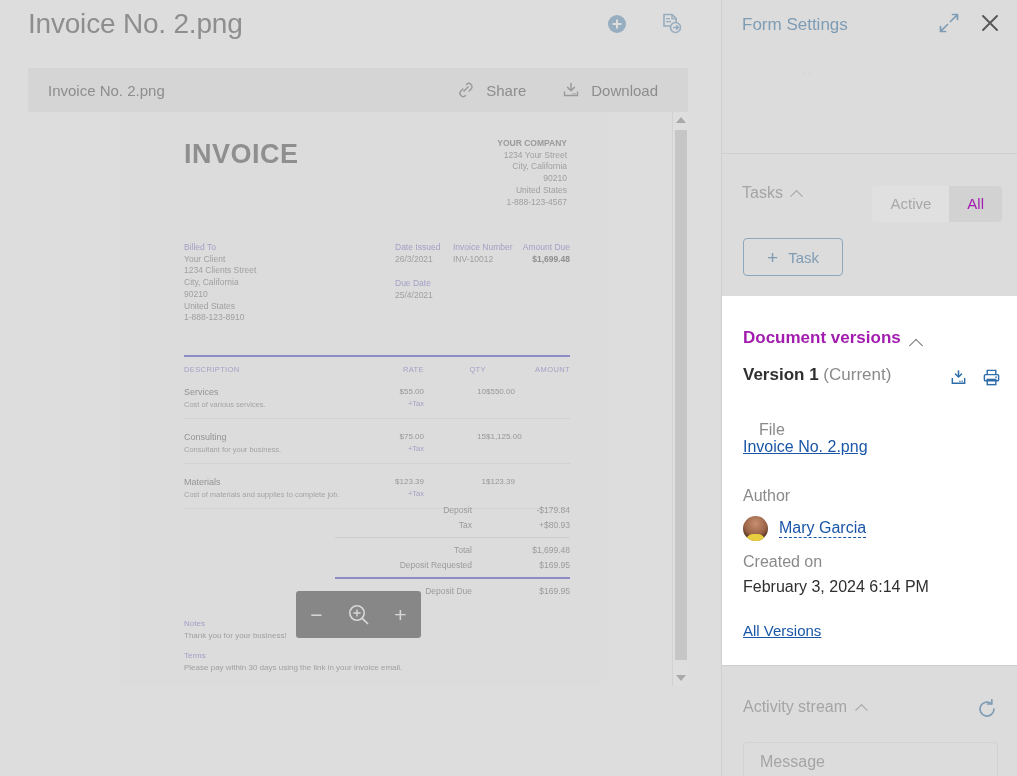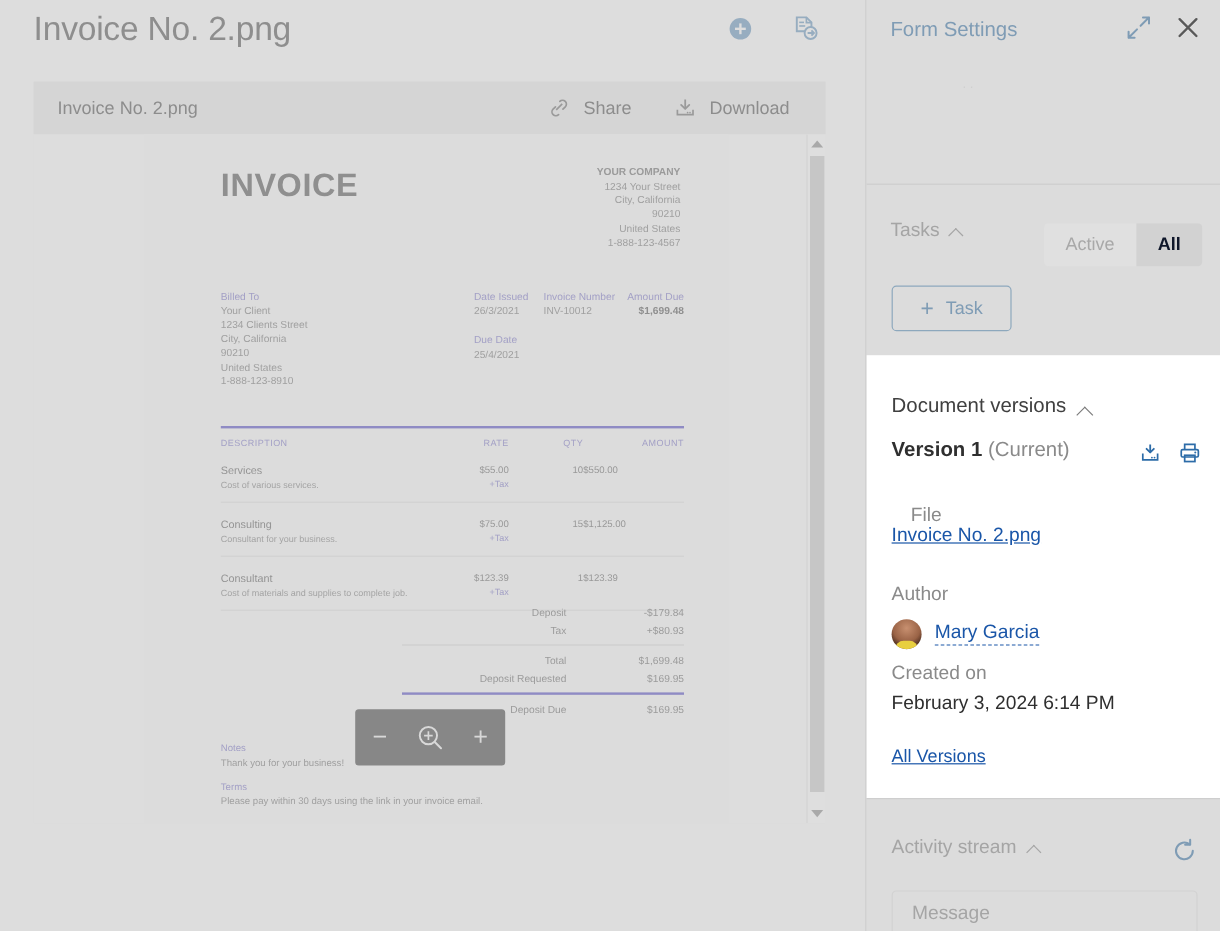--- a/index.html
+++ b/index.html
@@ -304,44 +304,45 @@
     border-radius: 4px;
     overflow: hidden;
     align-items: center;
   }
   .seg-item {
     padding: 0 18px; height: 36px; line-height: 36px;
     font-size: 15px; color: #a8a8a8;
     background: #e0e0e0;
     cursor: pointer;
   }
-  .seg-item.sel { background: #d2d2d2; color: #0f172a; font-weight: bold; }
+  .seg-item.sel { background: #d2d2d2; color: #a21caf; }
   .task-btn {
     position: absolute; left: 21px; top: 84px;
     width: 100px; height: 38px;
     border: 1px solid #8da8bd;
     border-radius: 4px;
     background: transparent;
     color: #7f9cb5; font-size: 15px; font-family: inherit;
     display: flex; align-items: center; justify-content: center;
     gap: 10px; cursor: pointer;
   }
   .task-plus { font-size: 19px; line-height: 1; }
 
   
   .sec-versions {
     position: absolute; left: 0; top: 296px;
     width: 296px; height: 369px;
     background: #ffffff;
   }
   .dv-title {
     position: absolute; left: 21px; top: 32px;
-    font-size: 17px; color: #404040;
+    font-size: 17px; color: #a21caf;
     display: flex; align-items: flex-end; gap: 10px;
     cursor: pointer;
+    font-weight: bold;
   }
   .dv-title .chev { border-color: #7b7b7b; width: 10px; height: 10px; }
   .dv-ver {
     position: absolute; left: 21px; top: 69px;
     font-size: 17px; color: #2f2f2f; font-weight: bold;
     white-space: nowrap;
   }
   .dv-ver .cur { color: #8a8a8a; font-weight: normal; }
   .dv-icons {
     position: absolute; right: 17px; top: 72px;
@@ -555,21 +556,21 @@
               <div class="td-qty">
                   <div class="r-qty">15</div>
                 </div>
               <div class="td-amt">
                   <div class="r-amt">$1,125.00</div>
                 </div>
             </div>
 
             <div class="tbl-row">
               <div class="td-desc">
-                <div class="r-name">Consultant</div>
+                <div class="r-name">Materials</div>
                 <div class="r-sub">Cost of materials and supplies to complete job.</div>
               </div>
               <div class="td-rate">
                 <div class="r-rate">$123.39</div>
                 <div class="r-tax">+Tax</div>
               </div>
               <div class="td-qty">
                   <div class="r-qty">1</div>
                 </div>
               <div class="td-amt">

